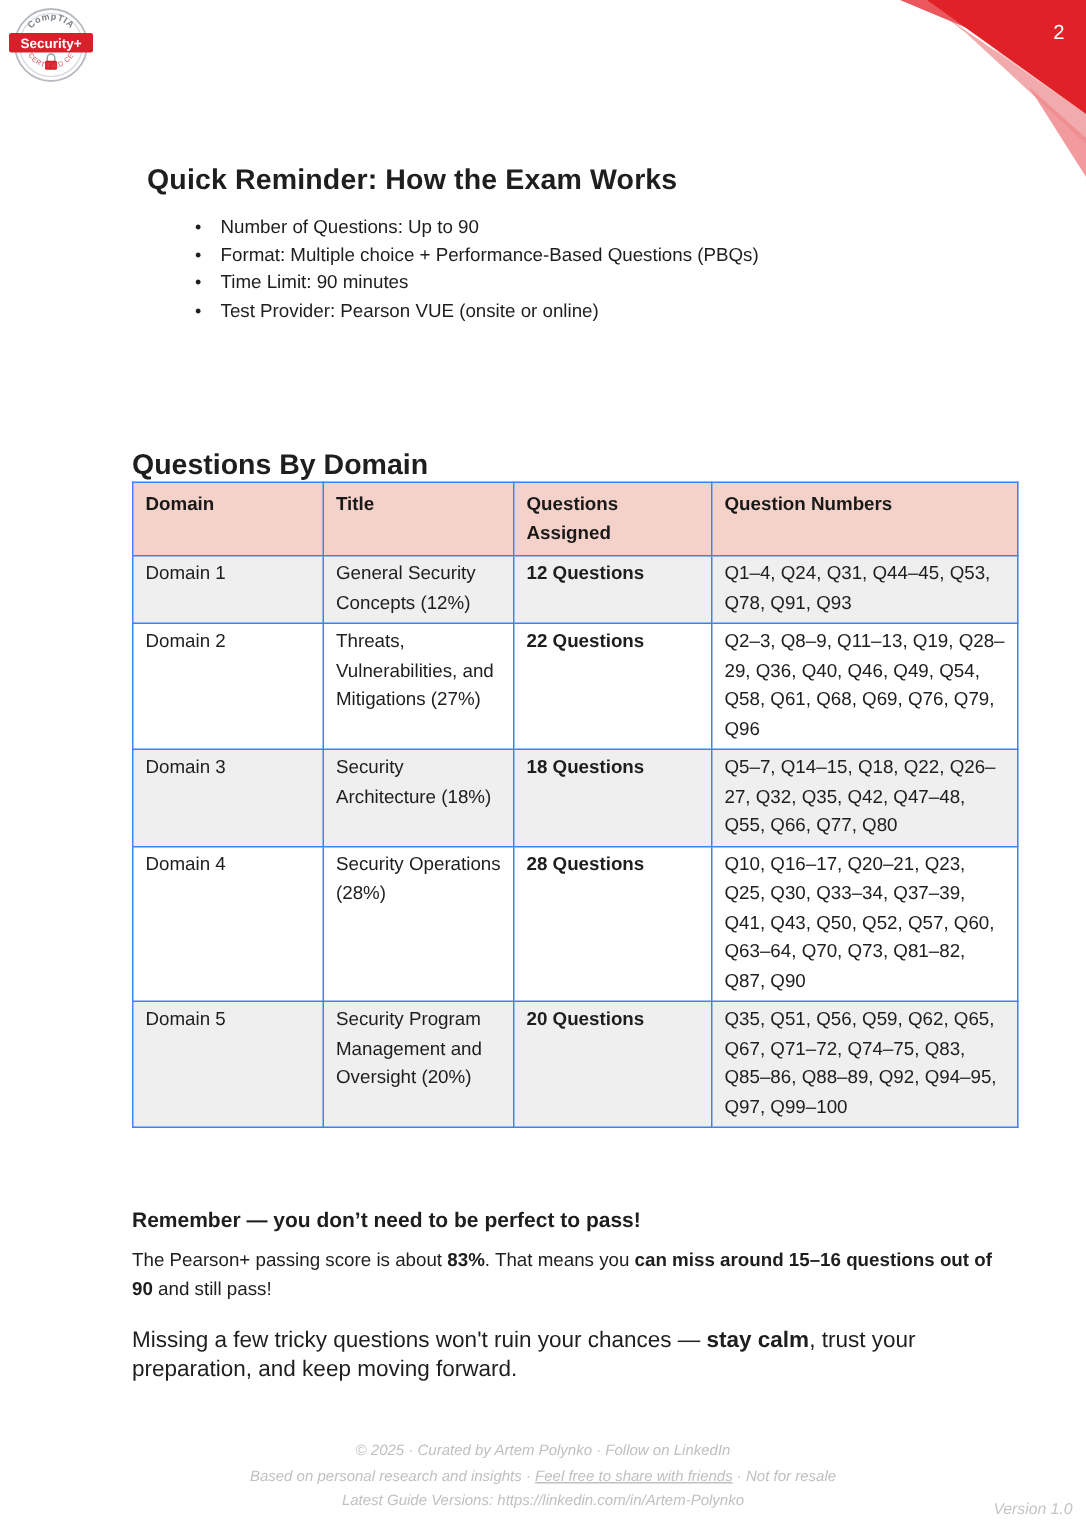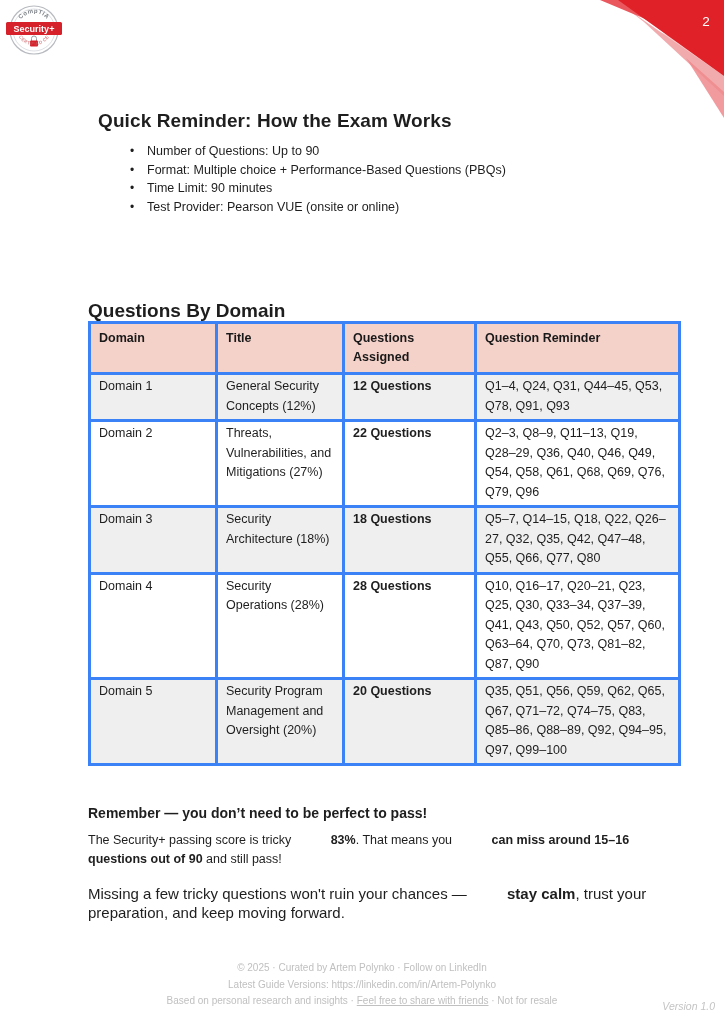--- a/index.html
+++ b/index.html
@@ -17,32 +17,32 @@
   .h3{position:absolute;left:88px;top:791px;font-size:14px;font-weight:700;}
   
   .bullets{position:absolute;left:104px;top:142px;width:560px;margin:0;padding:0;list-style:none;
     font-size:12.5px;line-height:18.6px;}
   .bullets li{position:relative;padding-left:43px;}
   .bullets li::before{content:"•";position:absolute;left:26px;top:0;font-size:12px;}
   
   .domain-table{position:absolute;left:88px;top:321px;width:590px;border-collapse:collapse;
     table-layout:fixed;font-size:12.5px;}
   .domain-table th,.domain-table td{
-    border:3px solid #3b82f6;vertical-align:top;text-align:left;
+    border:1px solid #3b82f6;vertical-align:top;text-align:left;
     padding:2px 8px 3px 8px;line-height:19.5px;}
   .domain-table th{background:#f5d2c9;font-weight:700;padding-top:5px;padding-bottom:5px;line-height:19px;color:#191919;}
   .domain-table tbody tr:nth-child(odd){background:#efefef;}
   .domain-table td.assigned{font-weight:700;}
   
   .p1{position:absolute;left:88px;top:831px;width:575px;font-size:12.5px;line-height:19px;margin:0;}
   .p2{position:absolute;left:88px;top:884px;width:575px;font-size:15px;line-height:19px;margin:0;}
-  .b{font-weight:700;margin-left:36px;}
+  .b{font-weight:700;}
   
   .footer{position:absolute;left:0;top:960px;width:100%;text-align:center;
-    font-size:10px;line-height:16.6px;color:#c0c0c0;}
+    font-size:10px;line-height:16.6px;font-style:italic;color:#c0c0c0;}
   .footer .u{text-decoration:underline;}
   .version{position:absolute;right:9px;top:1000px;font-size:10.5px;font-style:italic;color:#c4c4c4;}
 </style>
 </head>
 <body>
 
 <div class="page">
 
   <svg class="logo" width="58" height="56" viewBox="0 0 58 56" aria-hidden="true">
     <circle cx="29" cy="27" r="24" fill="#ffffff" stroke="#b7babf" stroke-width="1.2"></circle>
@@ -87,21 +87,21 @@
       <col style="width:127px">
         <col style="width:127px">
         <col style="width:132px">
         <col style="width:204px">
     </colgroup>
     <thead>
       <tr>
         <th>Domain</th>
         <th>Title</th>
         <th>Questions Assigned</th>
-        <th>Question Reminder</th>
+        <th>Question Numbers</th>
       </tr>
     </thead>
     <tbody>
       <tr>
         <td>Domain 1</td>
         <td>General Security Concepts (12%)</td>
         <td class="assigned">12 Questions</td>
         <td>Q1–4, Q24, Q31, Q44–45, Q53, Q78, Q91, Q93</td>
       </tr>
       <tr>
@@ -126,24 +126,24 @@
         <td>Domain 5</td>
         <td>Security Program Management and Oversight (20%)</td>
         <td class="assigned">20 Questions</td>
         <td>Q35, Q51, Q56, Q59, Q62, Q65, Q67, Q71–72, Q74–75, Q83, Q85–86, Q88–89, Q92, Q94–95, Q97, Q99–100</td>
       </tr>
     </tbody>
   </table>
 
   <h3 class="h3">Remember — you don’t need to be perfect to pass!</h3>
 
-  <p class="p1"><span>The Security+ passing score is tricky </span><span class="b">83%</span><span>. That means you </span><span class="b">can miss around 15–16 questions out of 90</span><span> and still pass!</span></p>
+  <p class="p1"><span>The Pearson+ passing score is about </span><span class="b">83%</span><span>. That means you </span><span class="b">can miss around 15–16 questions out of 90</span><span> and still pass!</span></p>
 
   <p class="p2"><span>Missing a few tricky questions won't ruin your chances — </span><span class="b">stay calm</span><span>, trust your preparation, and keep moving forward.</span></p>
 
   <div class="footer">
     <div>© 2025 · Curated by Artem Polynko · Follow on LinkedIn</div>
+    <div><span>Based on personal research and insights · </span><span class="u">Feel free to share with friends</span><span> · Not for resale</span></div>
     <div>Latest Guide Versions: https://linkedin.com/in/Artem-Polynko</div>
-    <div><span>Based on personal research and insights · </span><span class="u">Feel free to share with friends</span><span> · Not for resale</span></div>
   </div>
   <div class="version">Version 1.0</div>
 
 </div>
 
 </body></html>

